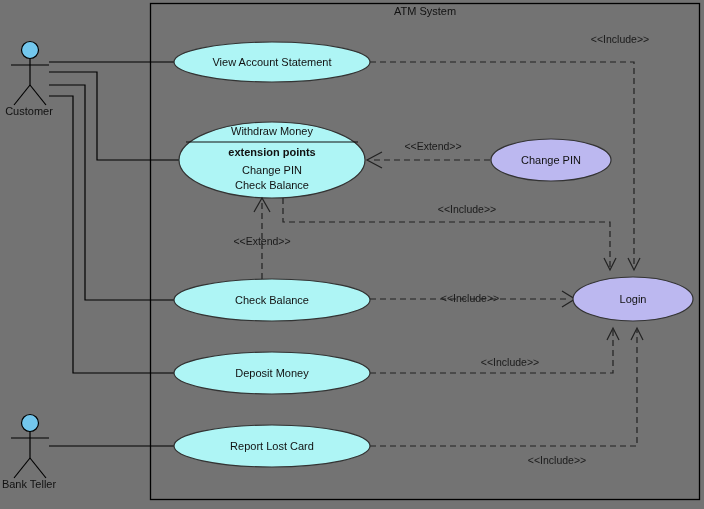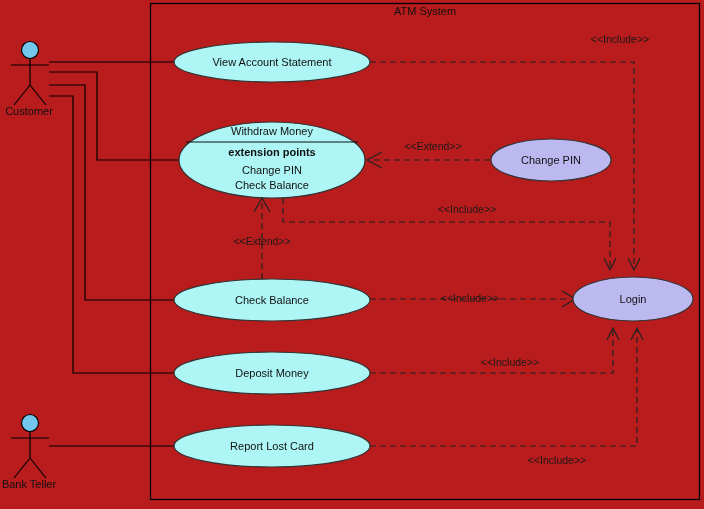--- a/index.html
+++ b/index.html
@@ -4,21 +4,21 @@
 <style>
   html, body {
     margin: 0;
     padding: 0;
     background: #ffffff;
   }
   #canvas {
     position: relative;
     width: 704px;
     height: 509px;
-    background: #b91c1c;
+    background: #737373;
     font-family: "Liberation Sans", sans-serif;
     overflow: hidden;
   }
   svg#diagram {
     display: block;
     width: 704px;
     height: 509px;
   }
   .uc-label {
     font-family: "Liberation Sans", sans-serif;

